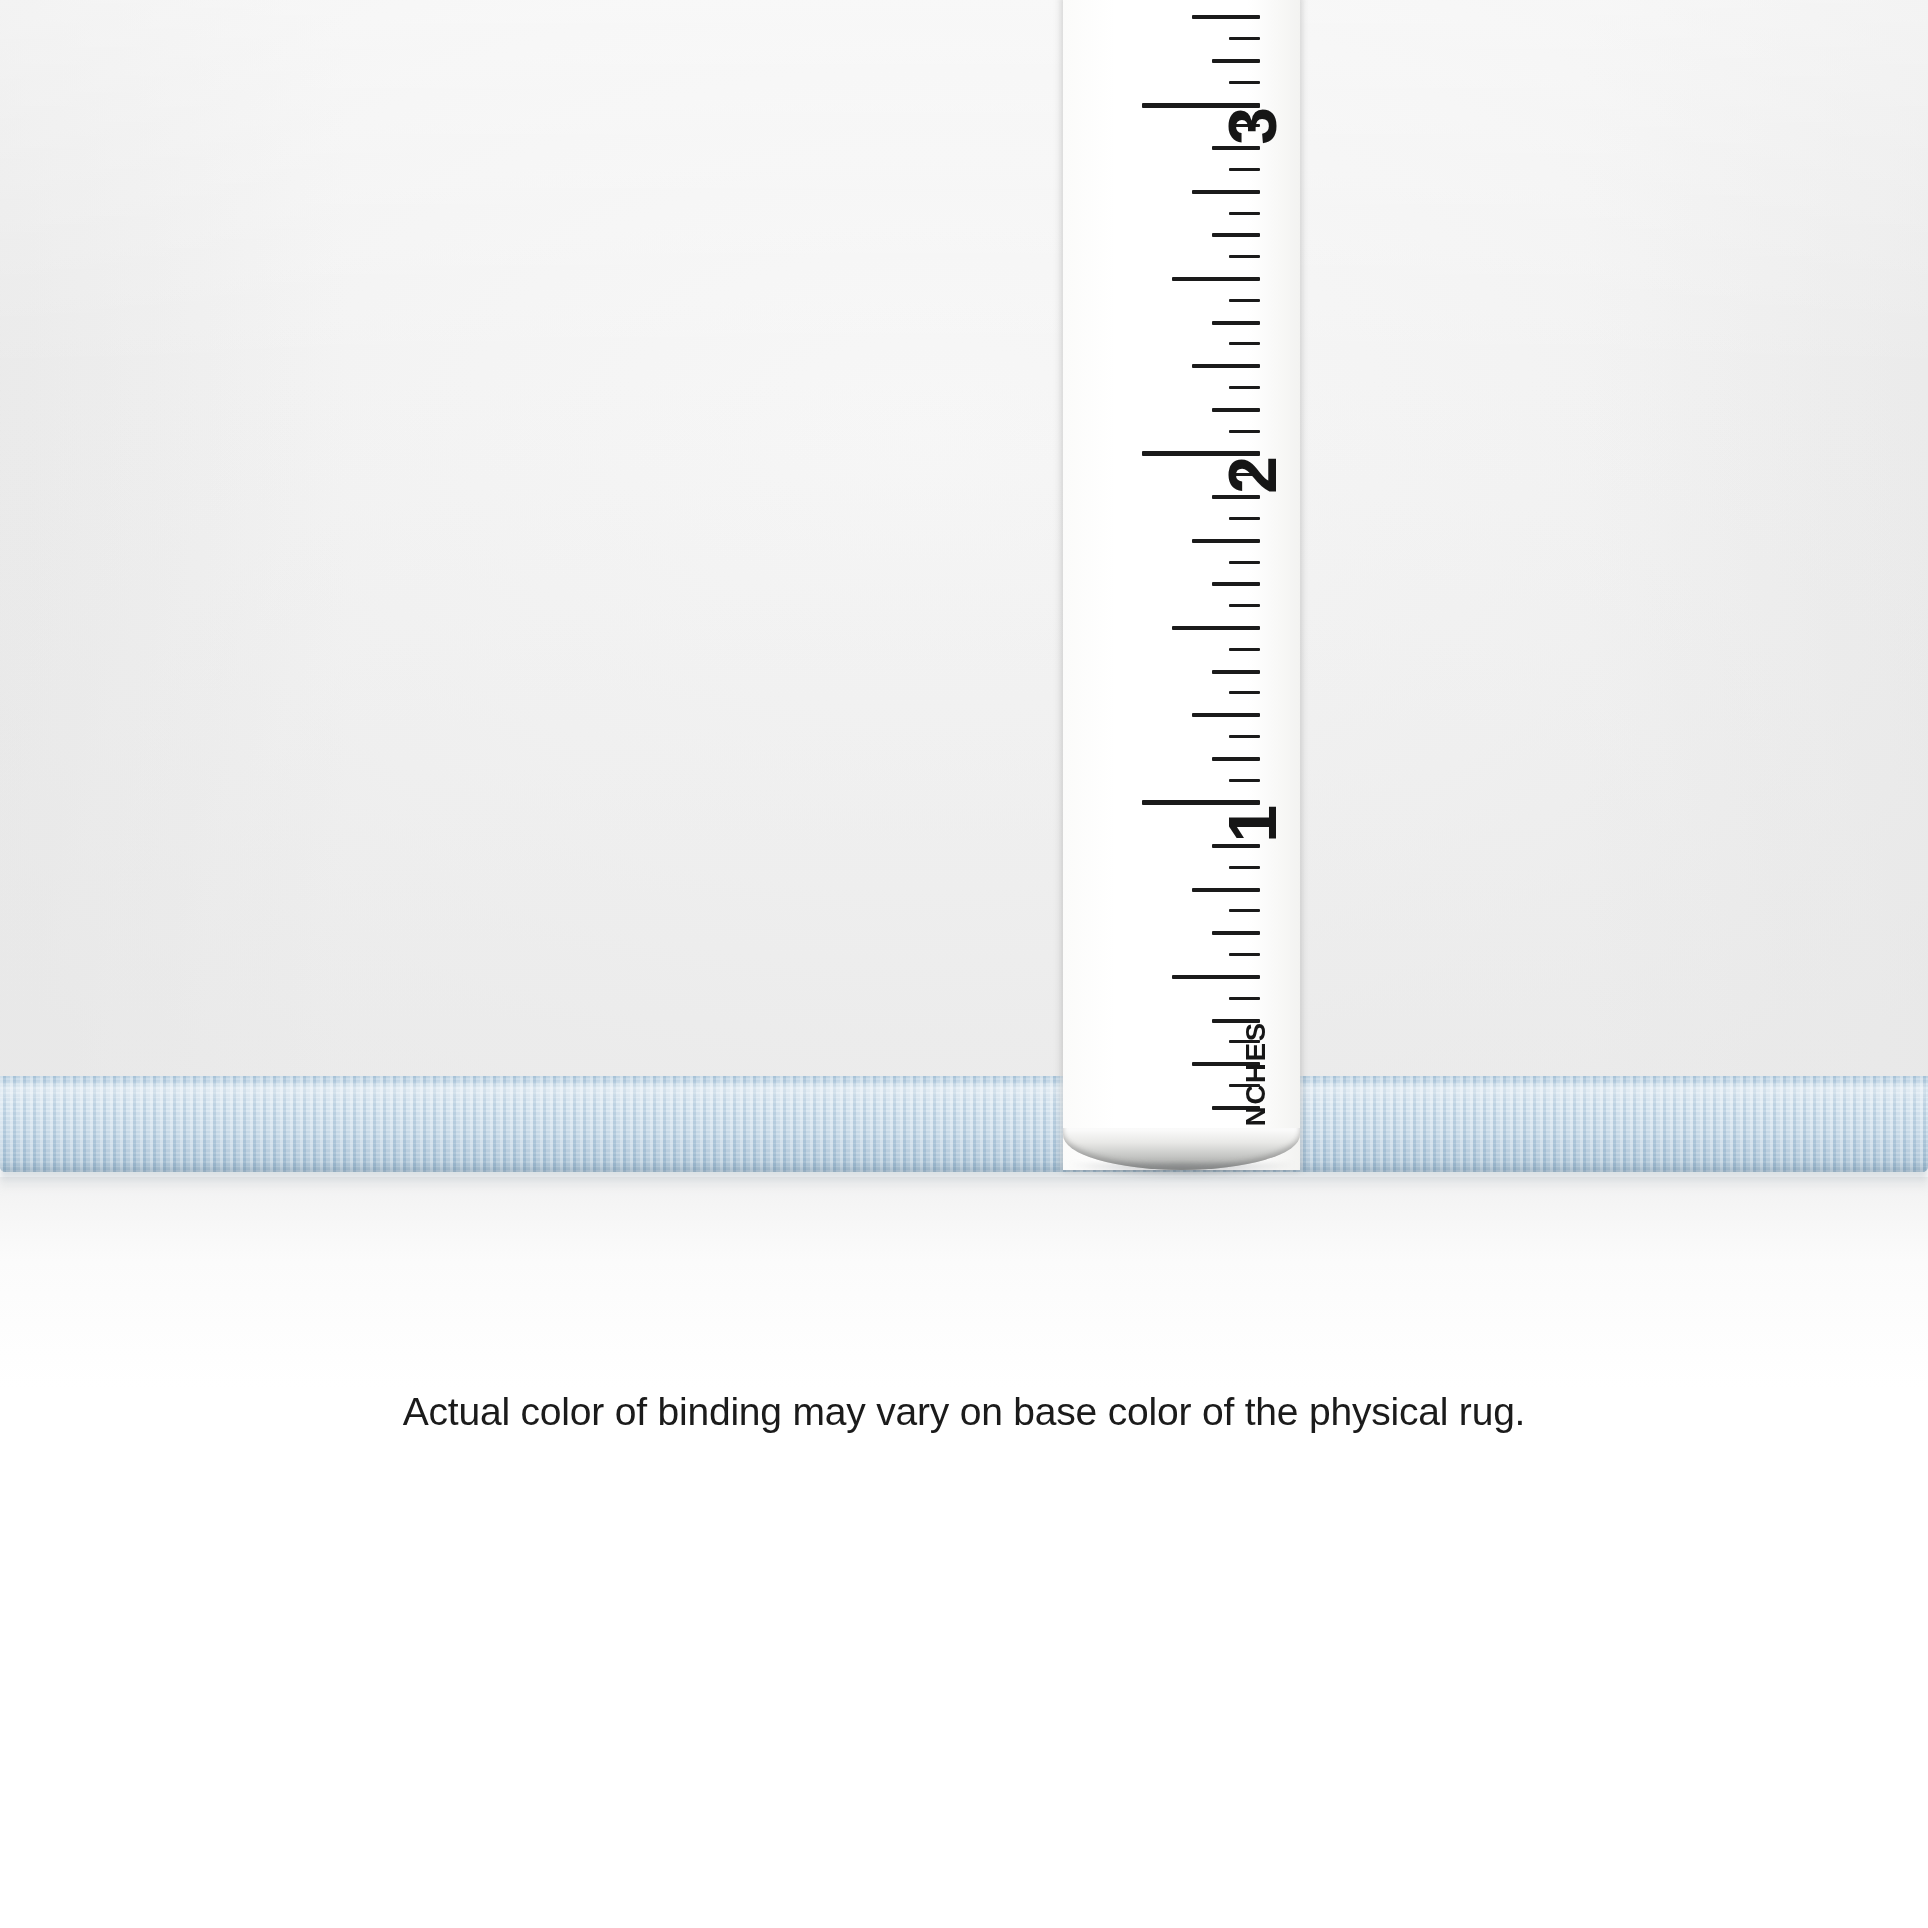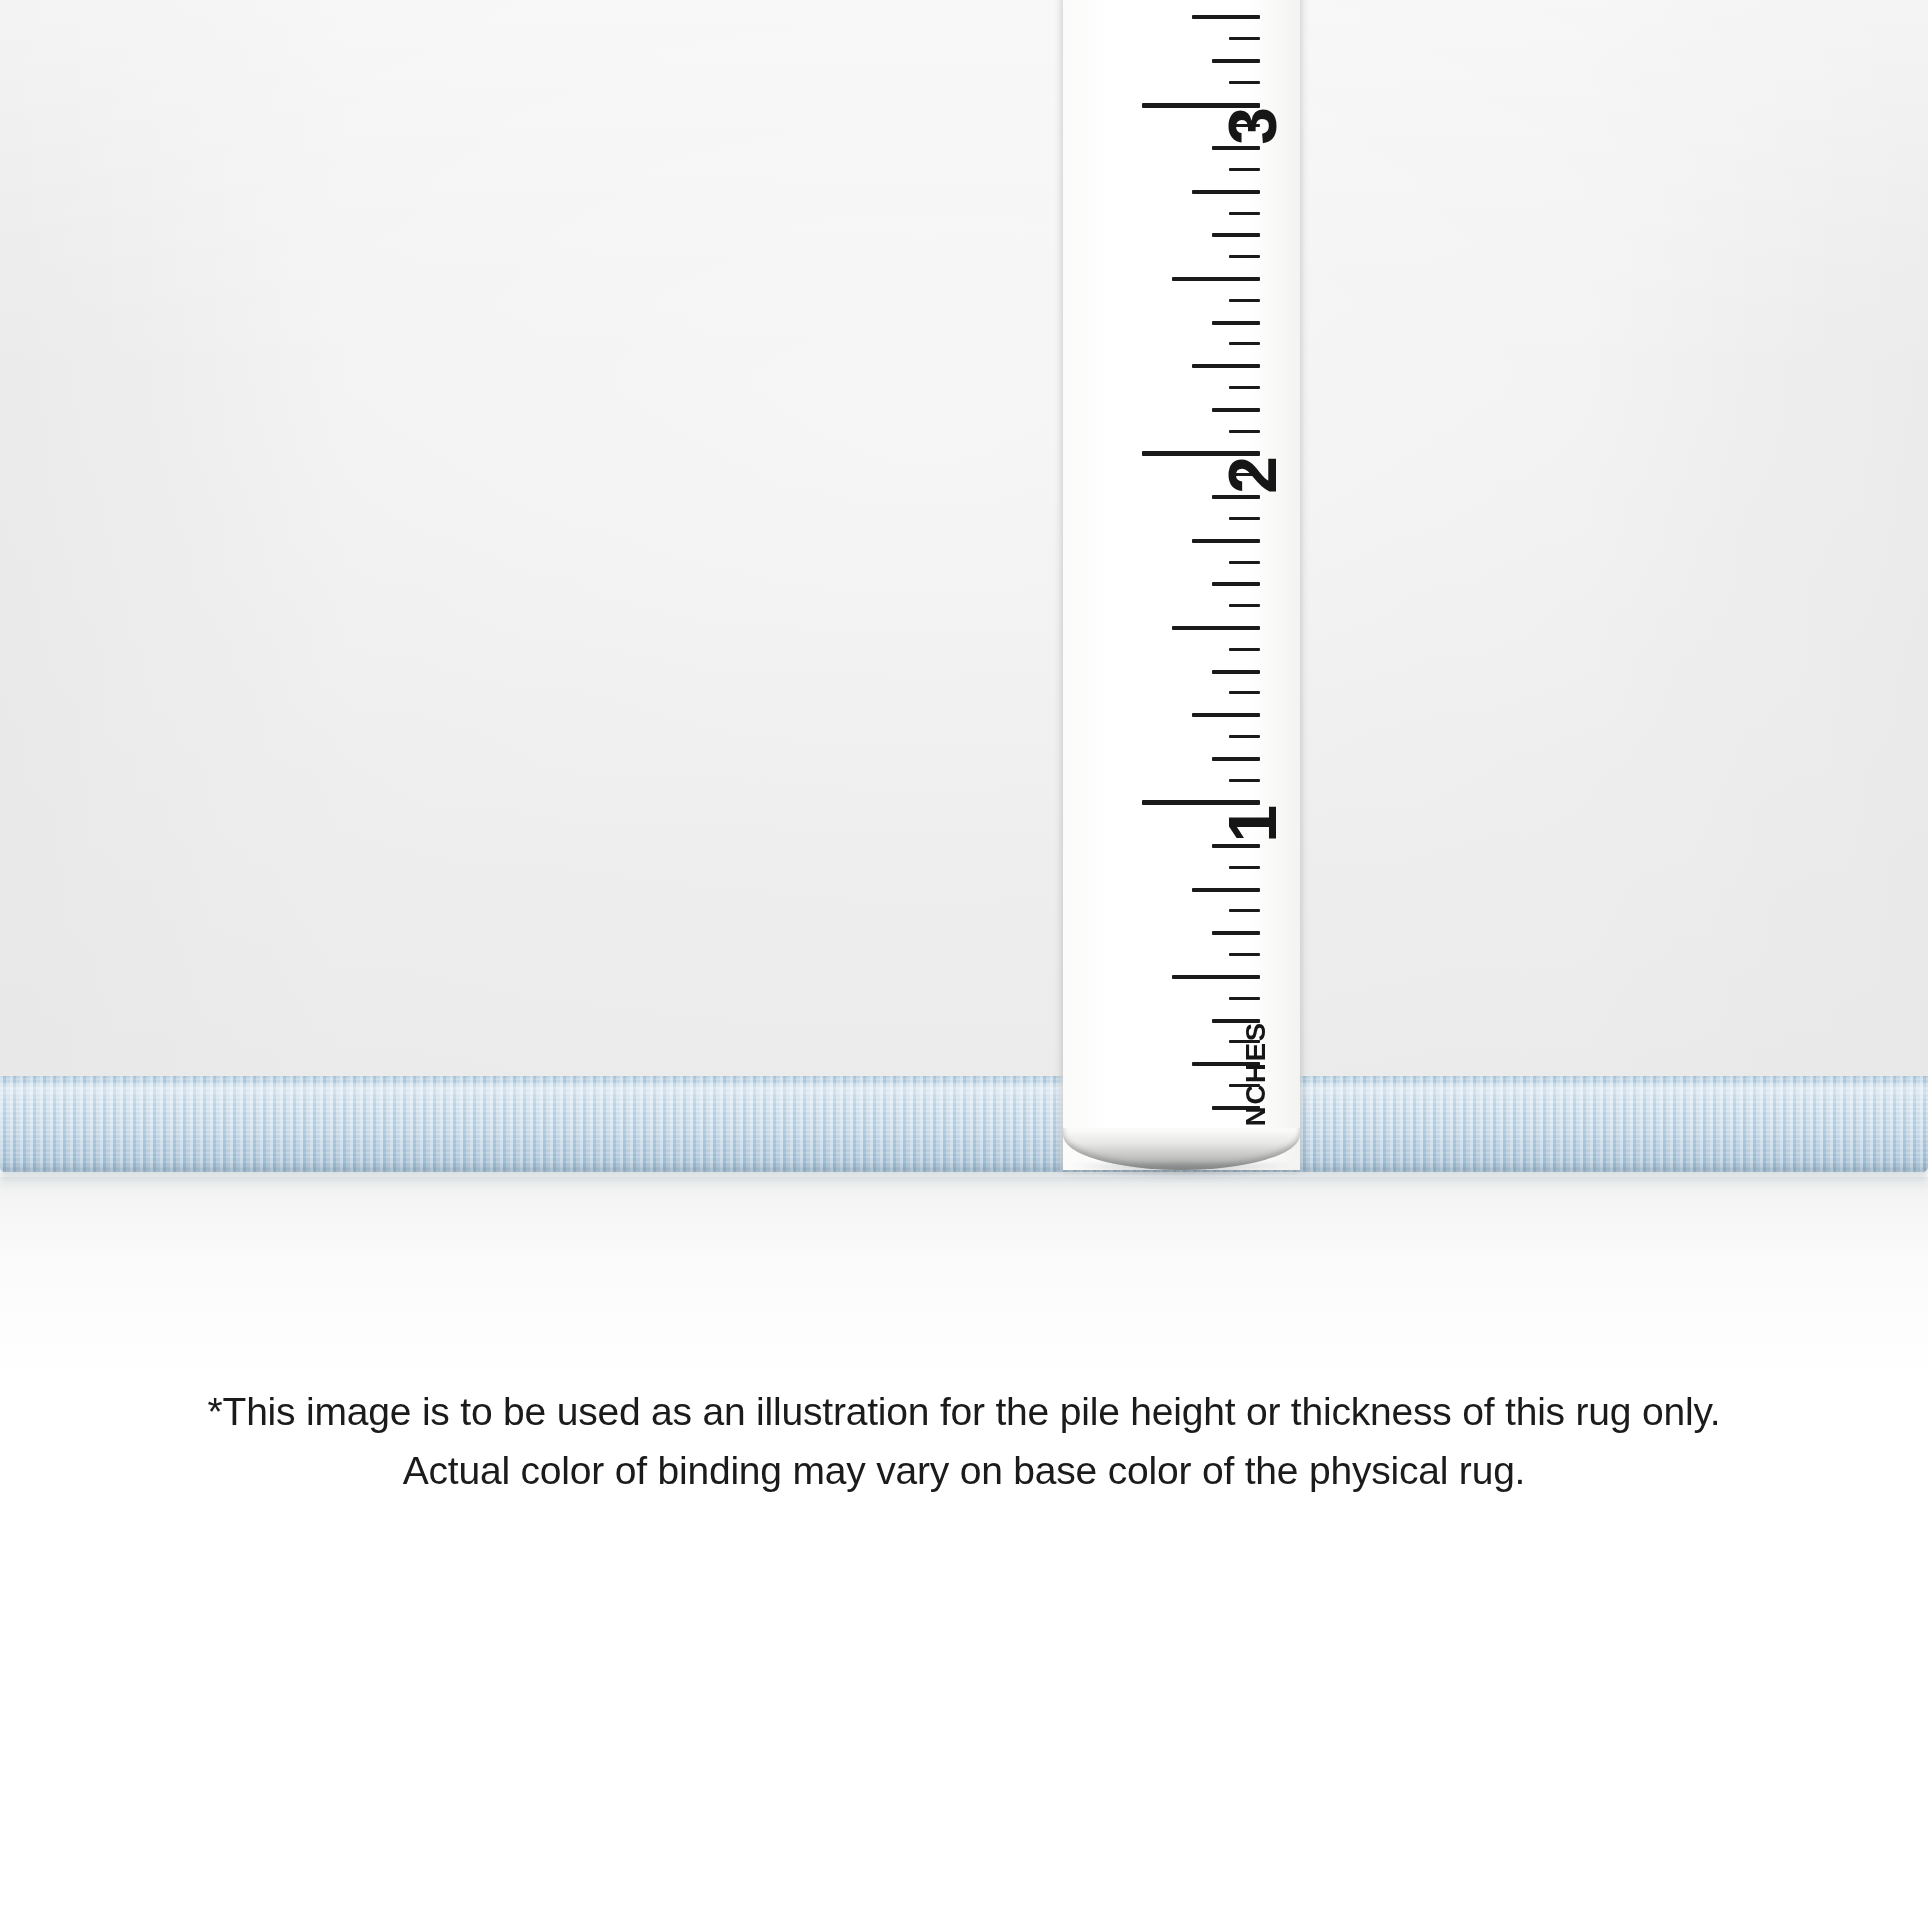--- a/index.html
+++ b/index.html
@@ -281,18 +281,17 @@
         <div class="num" style="top: 770px;">1</div>
         <div class="num" style="top: 421px;">2</div>
         <div class="num" style="top: 72px;">3</div>
         <div class="unit-label" style="top: 1009px;">INCHES</div>
       </div>
     <div class="ruler-tip"></div>
     <div class="ruler-tip-shadow"></div>
   </div>
 
   <div class="caption">
-    <span class="line">*This image is to be used as an illustration for the pile height or thickness of this rug only.</span>
     <span class="line">Actual color of binding may vary on base color of the physical rug.</span>
   </div>
 
 </div>
 
 
 </body></html>

